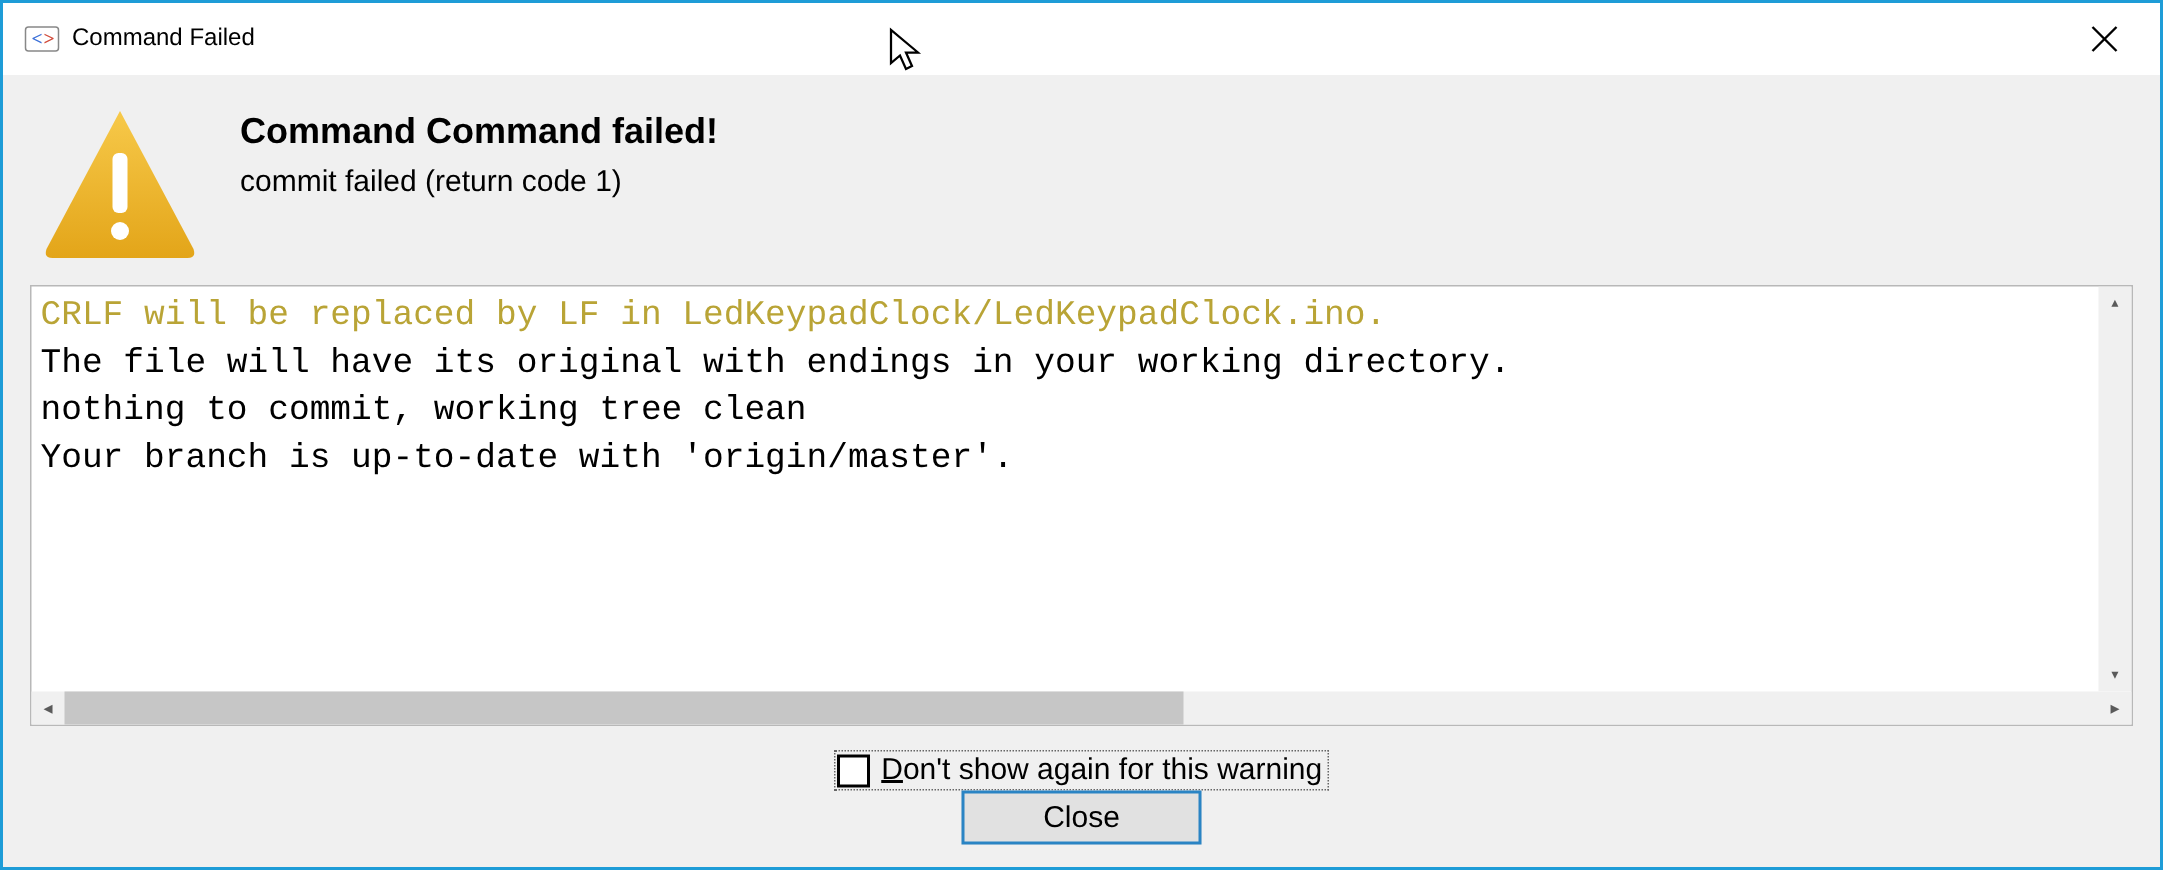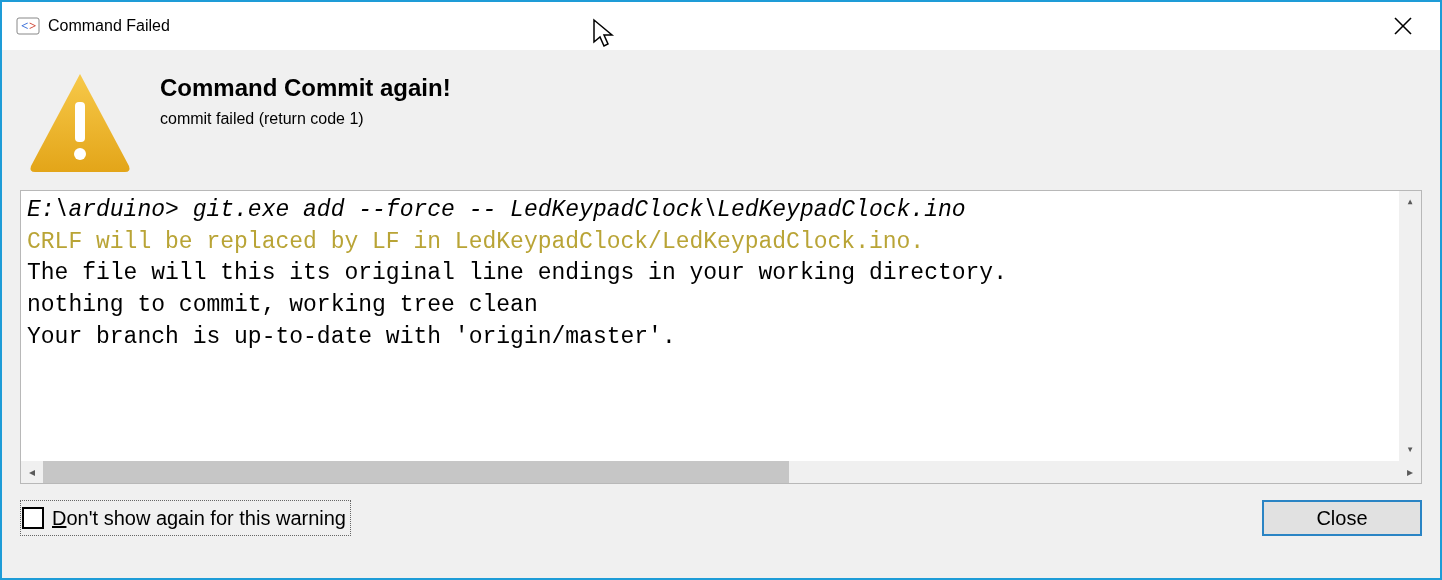--- a/index.html
+++ b/index.html
@@ -80,21 +80,21 @@
   }
   .warn-icon svg { width: 110px; height: 110px; }
   .header-text { padding-top: 6px; padding-left: 20px;}
   .header-text .h1 {
     font-size: 24px;
     font-weight: 700;
     color: #000;
     margin-bottom: 8px;
   }
   .header-text .h2 {
-    font-size: 16px;
+    font-size: 20px;
     color: #000;
   }
   .console-wrap {
     border: 1px solid #b8b8b8;
     background: #fff;
     display: flex;
     flex-direction: column;
     height: 294px;
   }
   .console {
@@ -149,22 +149,24 @@
   .hscroll .thumb {
     position: absolute;
     left: 0;
     top: 0;
     bottom: 0;
     width: 55%;
     background: #c6c6c6;
   }
   .bottom-row {
     display: flex;
+    align-items: center;
     justify-content: space-between;
     padding-top: 16px;
+    flex-direction: column;
   }
   .checkbox-wrap {
     display: flex;
     align-items: center;
     gap: 8px;
     font-size: 20px;
     border: 1px dotted #666;
     padding: 1px 4px 1px 1px;
   }
   .checkbox-box {
@@ -222,30 +224,29 @@
               <stop offset="0%" stop-color="#f7c94a"></stop>
               <stop offset="100%" stop-color="#e3a519"></stop>
             </linearGradient>
           </defs>
           <path d="M55 6 L104 98 Q106 104 100 104 L10 104 Q4 104 6 98 Z" fill="url(#tri)"></path>
           <rect x="50" y="34" width="10" height="40" rx="4" fill="#fff"></rect>
           <circle cx="55" cy="86" r="6" fill="#fff"></circle>
         </svg>
       </div>
       <div class="header-text">
-        <div class="h1">Command Commit again!</div>
+        <div class="h1">Command Command failed!</div>
         <div class="h2">commit failed (return code 1)</div>
       </div>
     </div>
 
     <div class="console-wrap">
       <div class="console" id="console-lines">
-        <div class="italic">E:\arduino&gt; git.exe add --force -- LedKeypadClock\LedKeypadClock.ino</div>
           <div class="warn-line">CRLF will be replaced by LF in LedKeypadClock/LedKeypadClock.ino.</div>
-          <div>The file will this its original line endings in your working directory.</div>
+          <div>The file will have its original with endings in your working directory.</div>
           <div>nothing to commit, working tree clean</div>
           <div>Your branch is up-to-date with 'origin/master'.</div>
           <div class="vscroll">
           <div class="arrow">▴</div>
           <div class="track"></div>
           <div class="arrow">▾</div>
         </div>
       </div>
       <div class="hscroll">
         <div class="arrow">◂</div>

